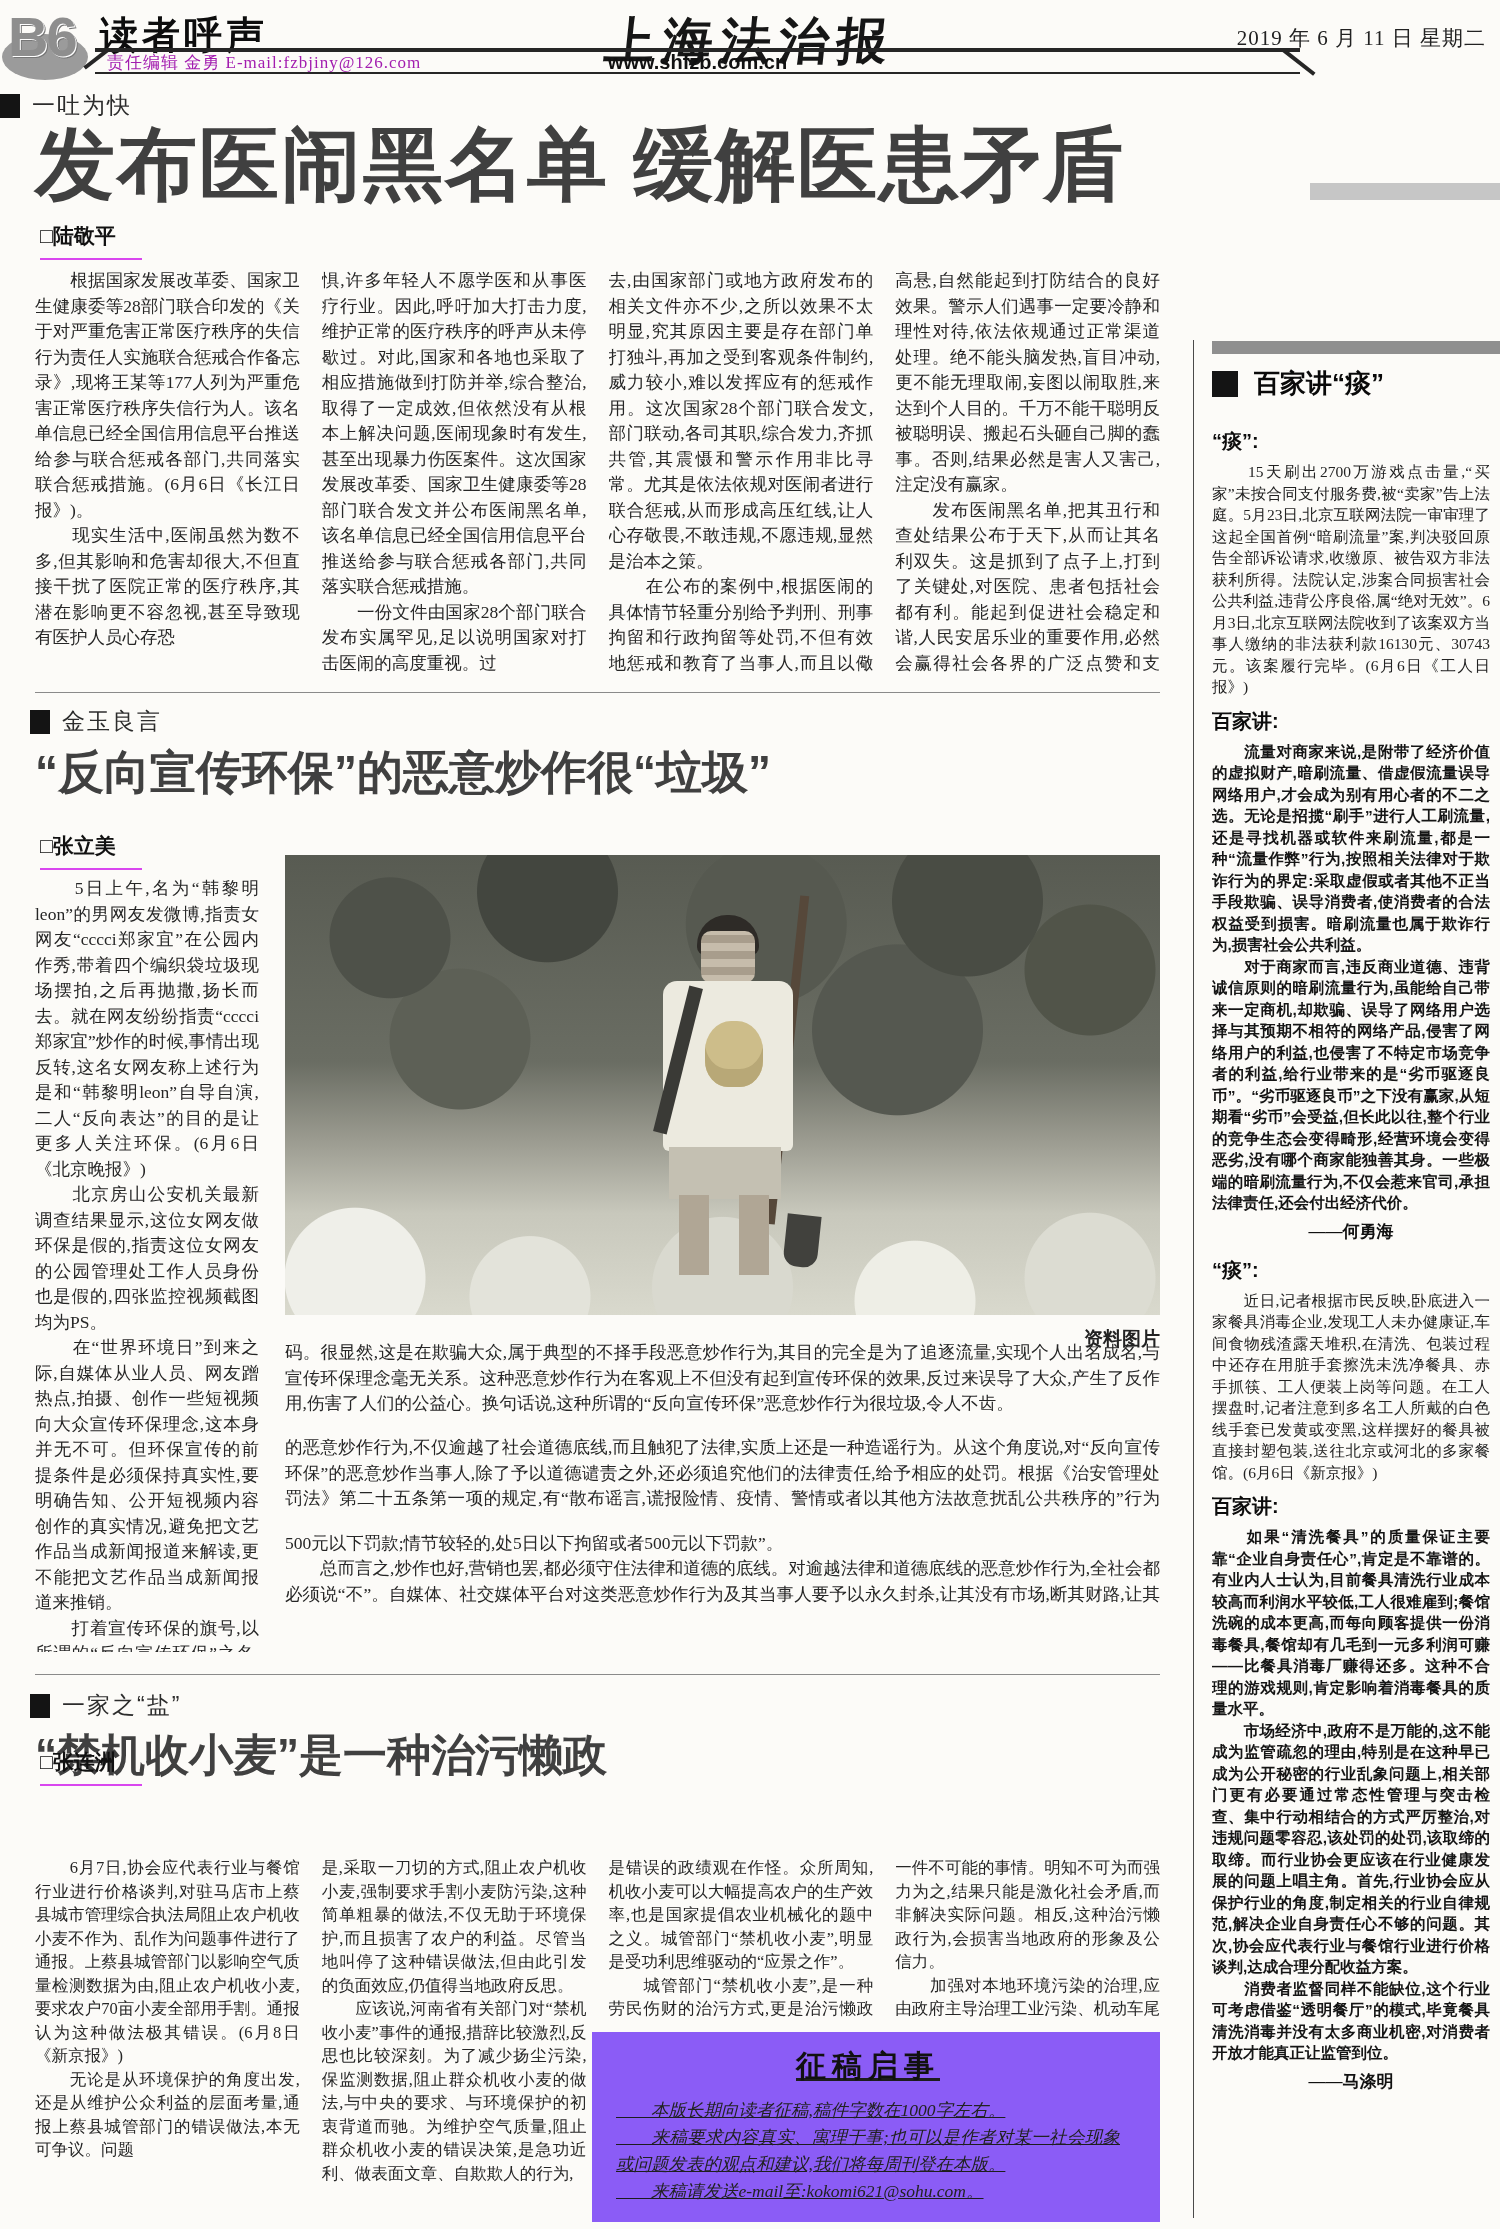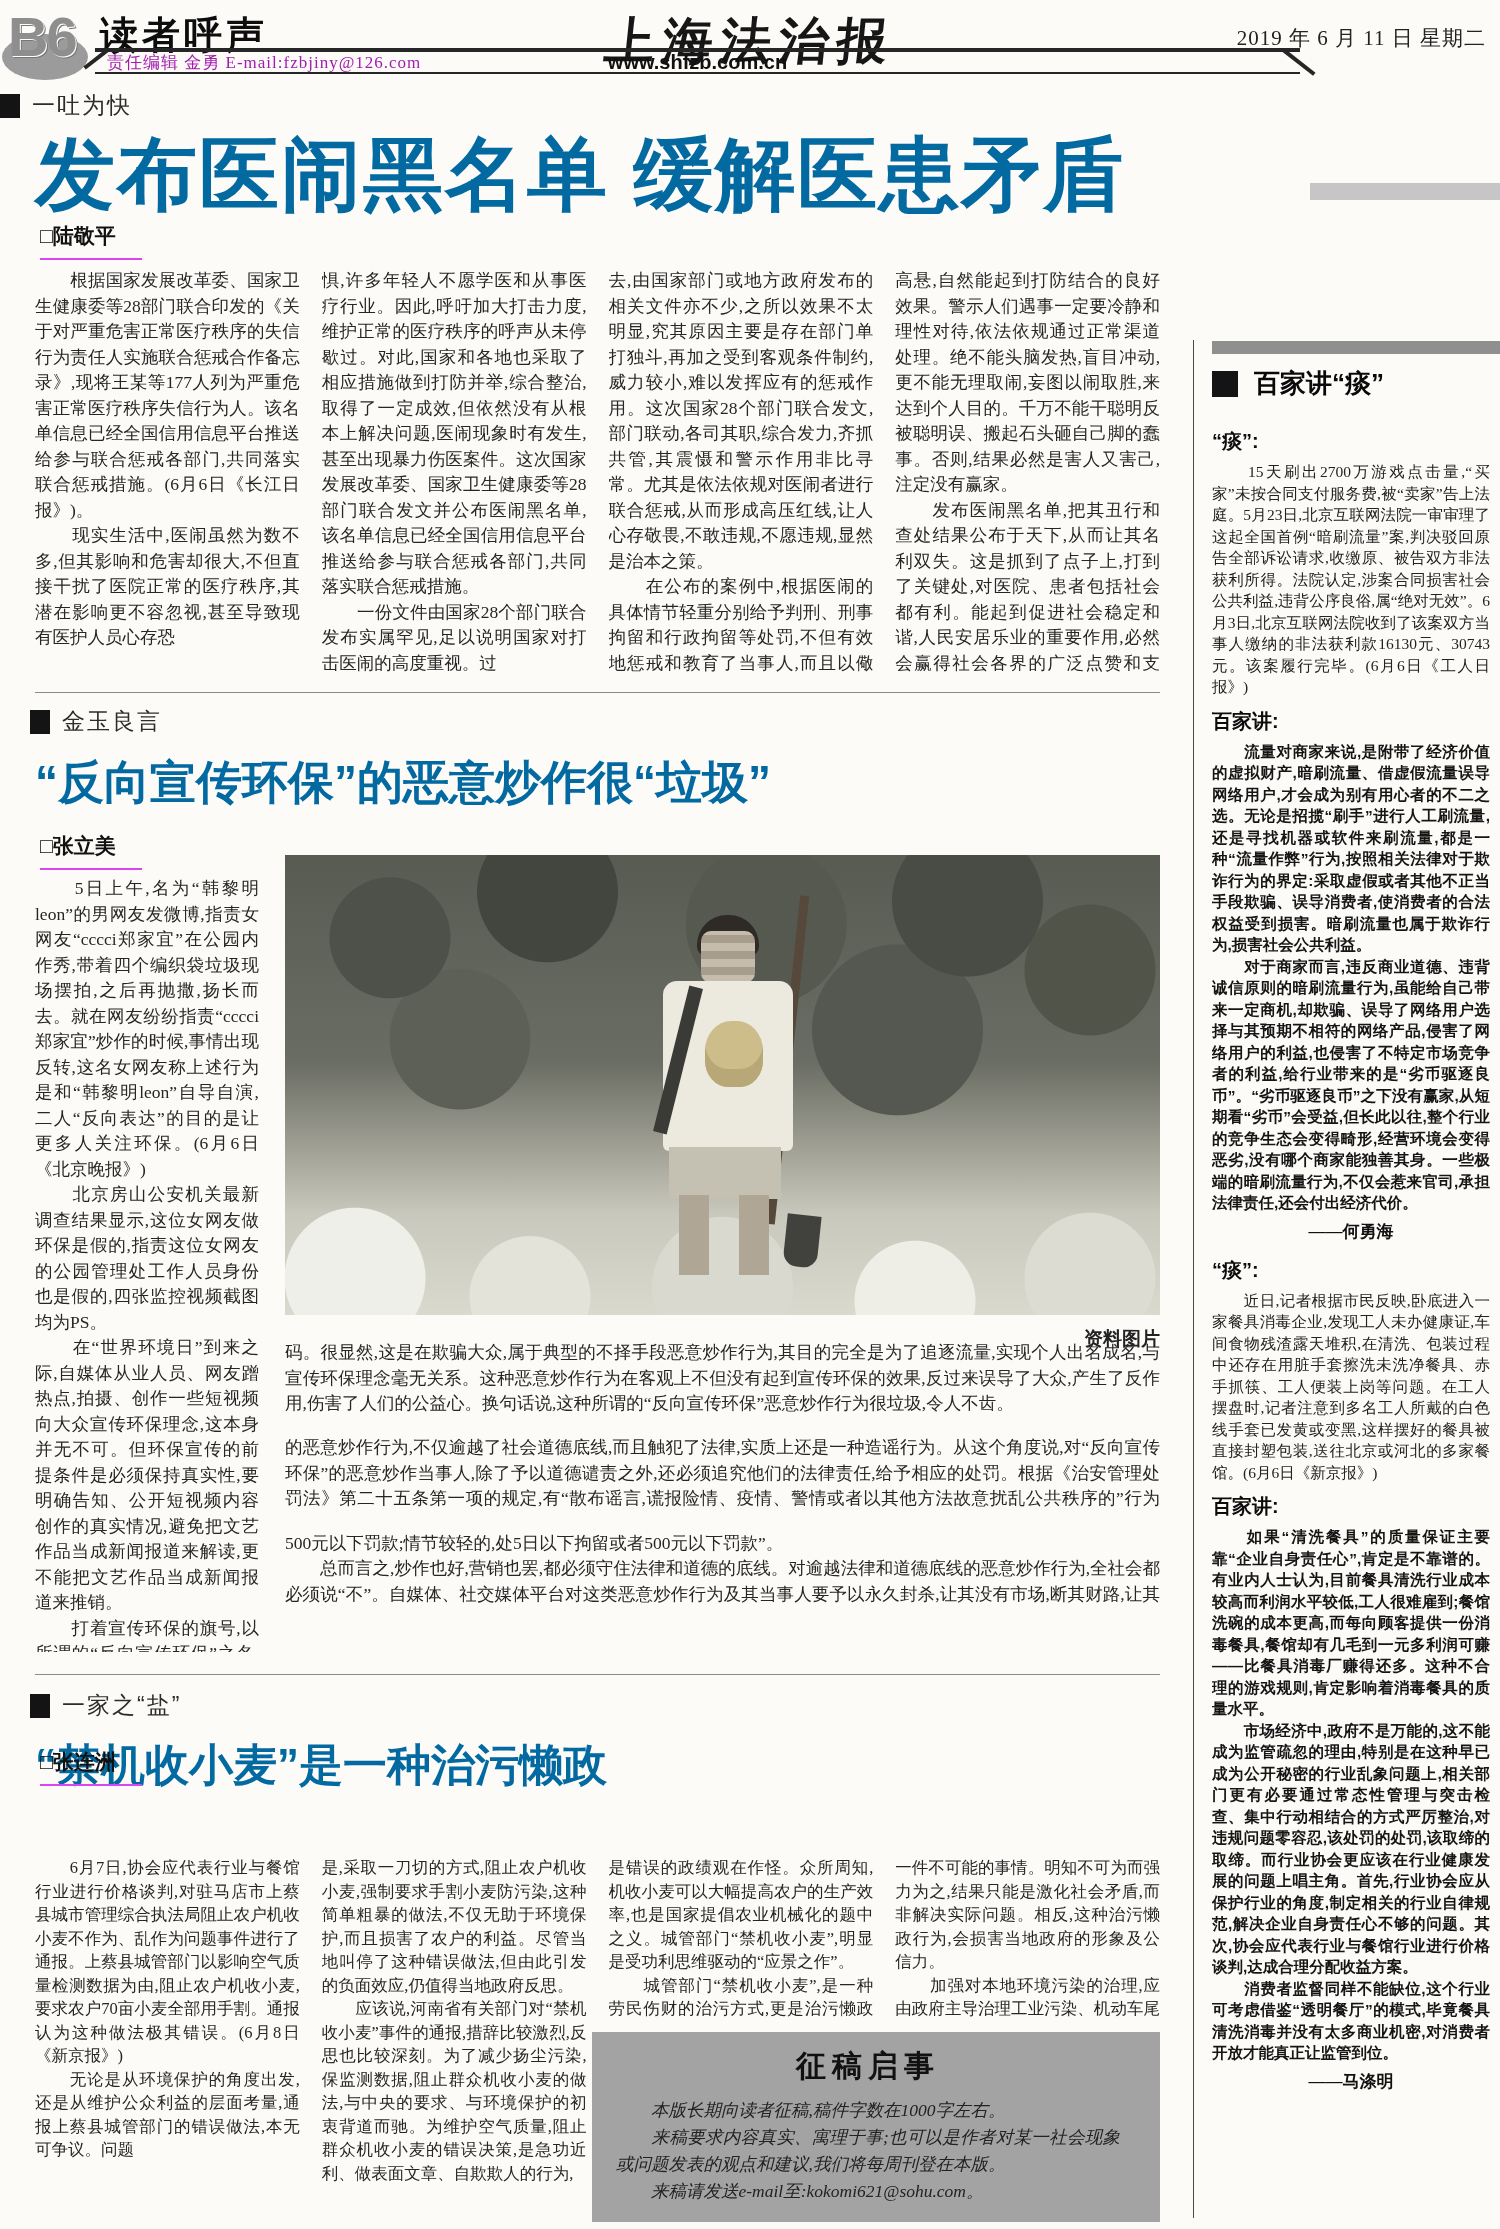--- a/index.html
+++ b/index.html
@@ -32,21 +32,21 @@
   .website { position:absolute; left:0; right:0; text-align:center; font-weight:bold;
     font-size:20px; color:#111; font-family:"Liberation Sans",sans-serif; }
   .gray-tab { position:absolute; right:0; top:183px; width:190px; height:17px; background:#c6c6c6; }
 
   
   .tag { position:absolute; font-family:"Liberation Sans",sans-serif; font-size:23px;
     color:#2c2c2c; letter-spacing:2px; display:flex; align-items:center; gap:12px; }
   .tag .sq { width:20px; height:24px; background:#141414; display:inline-block; }
   .tag.edge .sq { width:30px; margin-left:-18px; }
   .headline { position:absolute; font-family:"Liberation Sans",sans-serif; font-weight:bold;
-    color:#0369a1; white-space:nowrap;margin-top:10px; }
+    color:#404040; white-space:nowrap; }
   .author { position:absolute; font-weight:bold; font-size:21px; color:#111;
     border-bottom:2px solid #d946ef; padding:0 26px 8px 0; }
   .bodytext { font-size:17.5px; line-height:25.5px; text-align:justify;
     white-space:pre-line; color:#262626; overflow:hidden; }
   .cols { position:absolute; display:grid; gap:22px; }
   .rule { position:absolute; left:35px; width:1125px; border-top:1px solid #8a8a8a; }
 
   
   .photo { position:absolute; left:285px; top:855px; width:875px; height:460px; overflow:hidden;
     background:
@@ -81,21 +81,21 @@
   .ph-leg { position:absolute; top:280px; width:30px; height:80px; background:#b0a695; }
   .ph-handle { position:absolute; left:148px; top:-20px; width:9px; height:330px; background:#56483a;
     transform:rotate(6deg); }
   .ph-blade { position:absolute; left:150px; top:300px; width:34px; height:52px; background:#41413d;
     border-radius:0 0 14px 14px; transform:rotate(6deg); }
   .photo-caption { position:absolute; left:285px; top:1326px; width:875px; text-align:right;
     font-weight:bold; font-size:19px; color:#222; }
 
   
   .notice { position:absolute; left:592px; top:2032px; width:568px; height:190px;
-    background:#a3a3a3; padding:14px 40px 0 24px; }
+    background:#8b5cf6; padding:14px 40px 0 24px;text-decoration:underline; }
   .notice-title { text-align:center; font-weight:bold; font-size:30px; color:#111;
     letter-spacing:6px; margin-bottom:10px; }
   .notice-line { font-size:17.5px; line-height:27px; color:#222; font-style:italic;
     text-align:justify; white-space:pre-line; }
 
   
   .side-divider { position:absolute; left:1193px; top:340px; width:0; height:1878px;
     border-left:1.5px solid #4a4a4a; }
   .side-grayband { position:absolute; left:1212px; top:341px; width:288px; height:13px; background:#8f8f8f; }
   .side-head { position:absolute; left:1212px; top:366px; display:flex; align-items:center; gap:16px;

